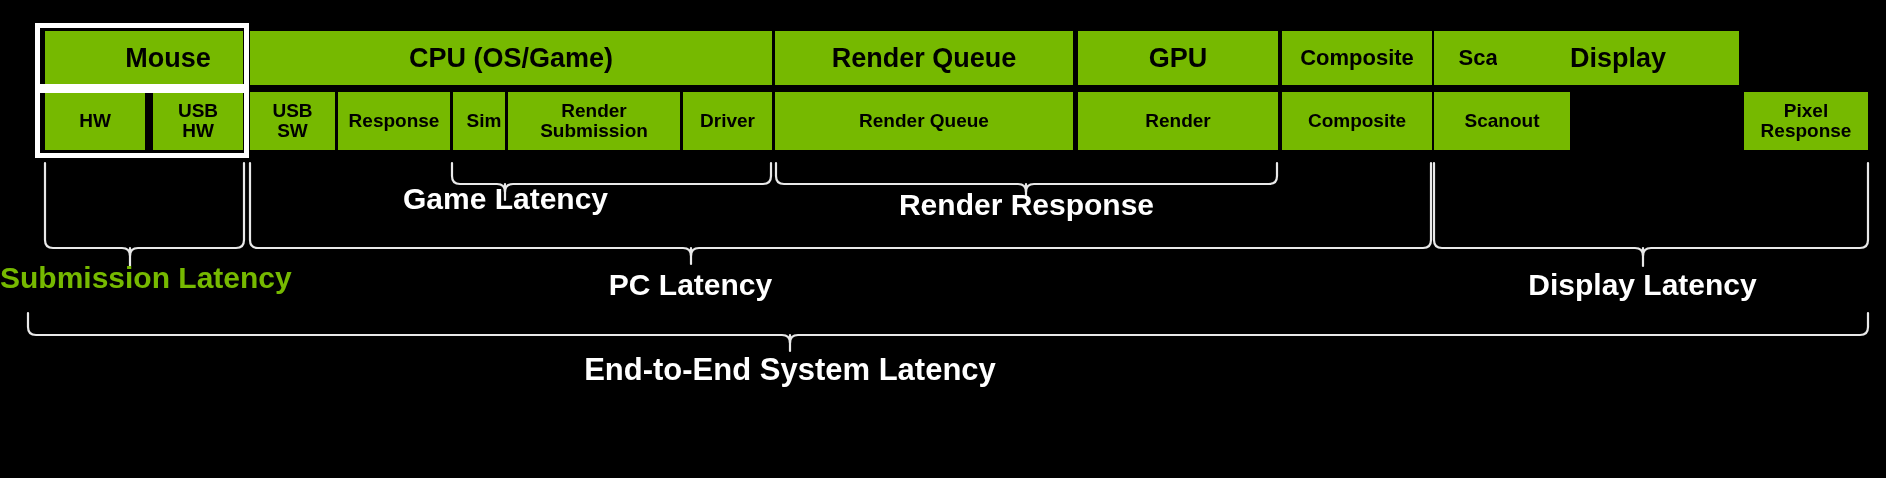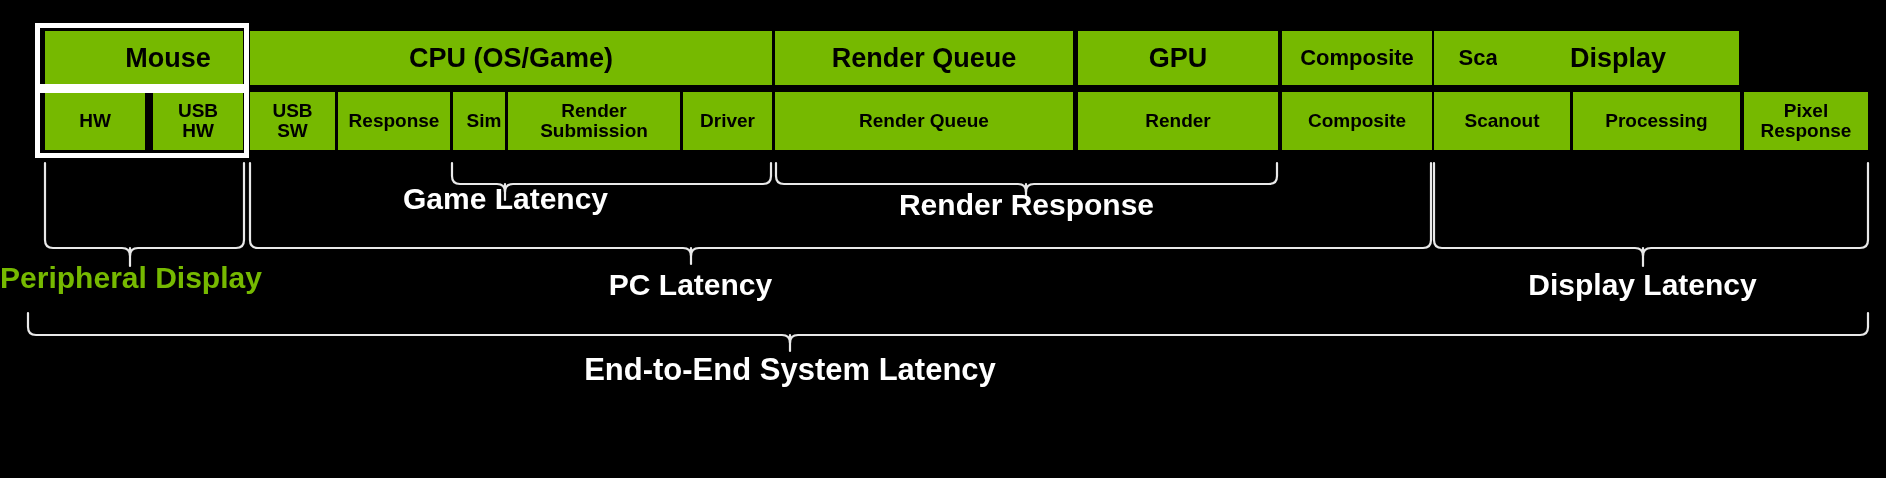--- a/index.html
+++ b/index.html
@@ -63,21 +63,20 @@
   <div class="box r2" style="left:683px;top:92px;width:89px;">Driver</div>
 
   <div class="box r2" style="left:775px;top:92px;width:298px;">Render Queue</div>
 
   <div class="box r2" style="left:1078px;top:92px;width:200px;">Render</div>
 
   <div class="box r2" style="left:1282px;top:92px;width:150px;">Composite</div>
 
   <div class="box r2" style="left:1434px;top:92px;width:136px;">Scanout</div>
 
-  <div class="box r2" style="left:1573px;top:92px;width:167px;">Processing</div>
 
   <div class="box r2" style="left:1744px;top:92px;width:124px;white-space:pre-line;">Pixel
 Response</div>
 
   <div class="whiteframe" style="left:35px;top:23px;width:214px;height:70px;"></div>
   <div class="whiteframe" style="left:35px;top:84px;width:214px;height:74px;"></div>
 
   <svg class="overlay" viewBox="0 0 1886 478">
 
     <path d="M452,163 v13 q0,8 8,8 H497 q8,0 8,8 v0 q0,-8 8,-8 H763 q8,0 8,-8 v-13"></path>
@@ -96,21 +95,21 @@
     <path d="M1643,248 v18"></path>
 
     <path d="M28,313 v14 q0,8 8,8 H782 q8,0 8,8 v0 q0,-8 8,-8 H1860 q8,0 8,-8 v-14"></path>
     <path d="M790,335 v16"></path>
   </svg>
 
   <div class="brlabel" style="left:313px;top:182px;width:385px;font-size:30px;">Game Latency</div>
 
   <div class="brlabel" style="left:834px;top:188px;width:385px;font-size:30px;">Render Response</div>
 
-  <div class="brlabel green" style="left:0px;top:261px;width:262px;font-size:30px;">Peripheral Display</div>
+  <div class="brlabel green" style="left:0px;top:261px;width:262px;font-size:30px;">Submission Latency</div>
 
   <div class="brlabel" style="left:498px;top:268px;width:385px;font-size:30px;">PC Latency</div>
 
   <div class="brlabel" style="left:1450px;top:268px;width:385px;font-size:30px;">Display Latency</div>
 
   <div class="brlabel" style="left:490px;top:352px;width:600px;font-size:31px;">End-to-End System Latency</div>
 
 </div>
 
 </body></html>

